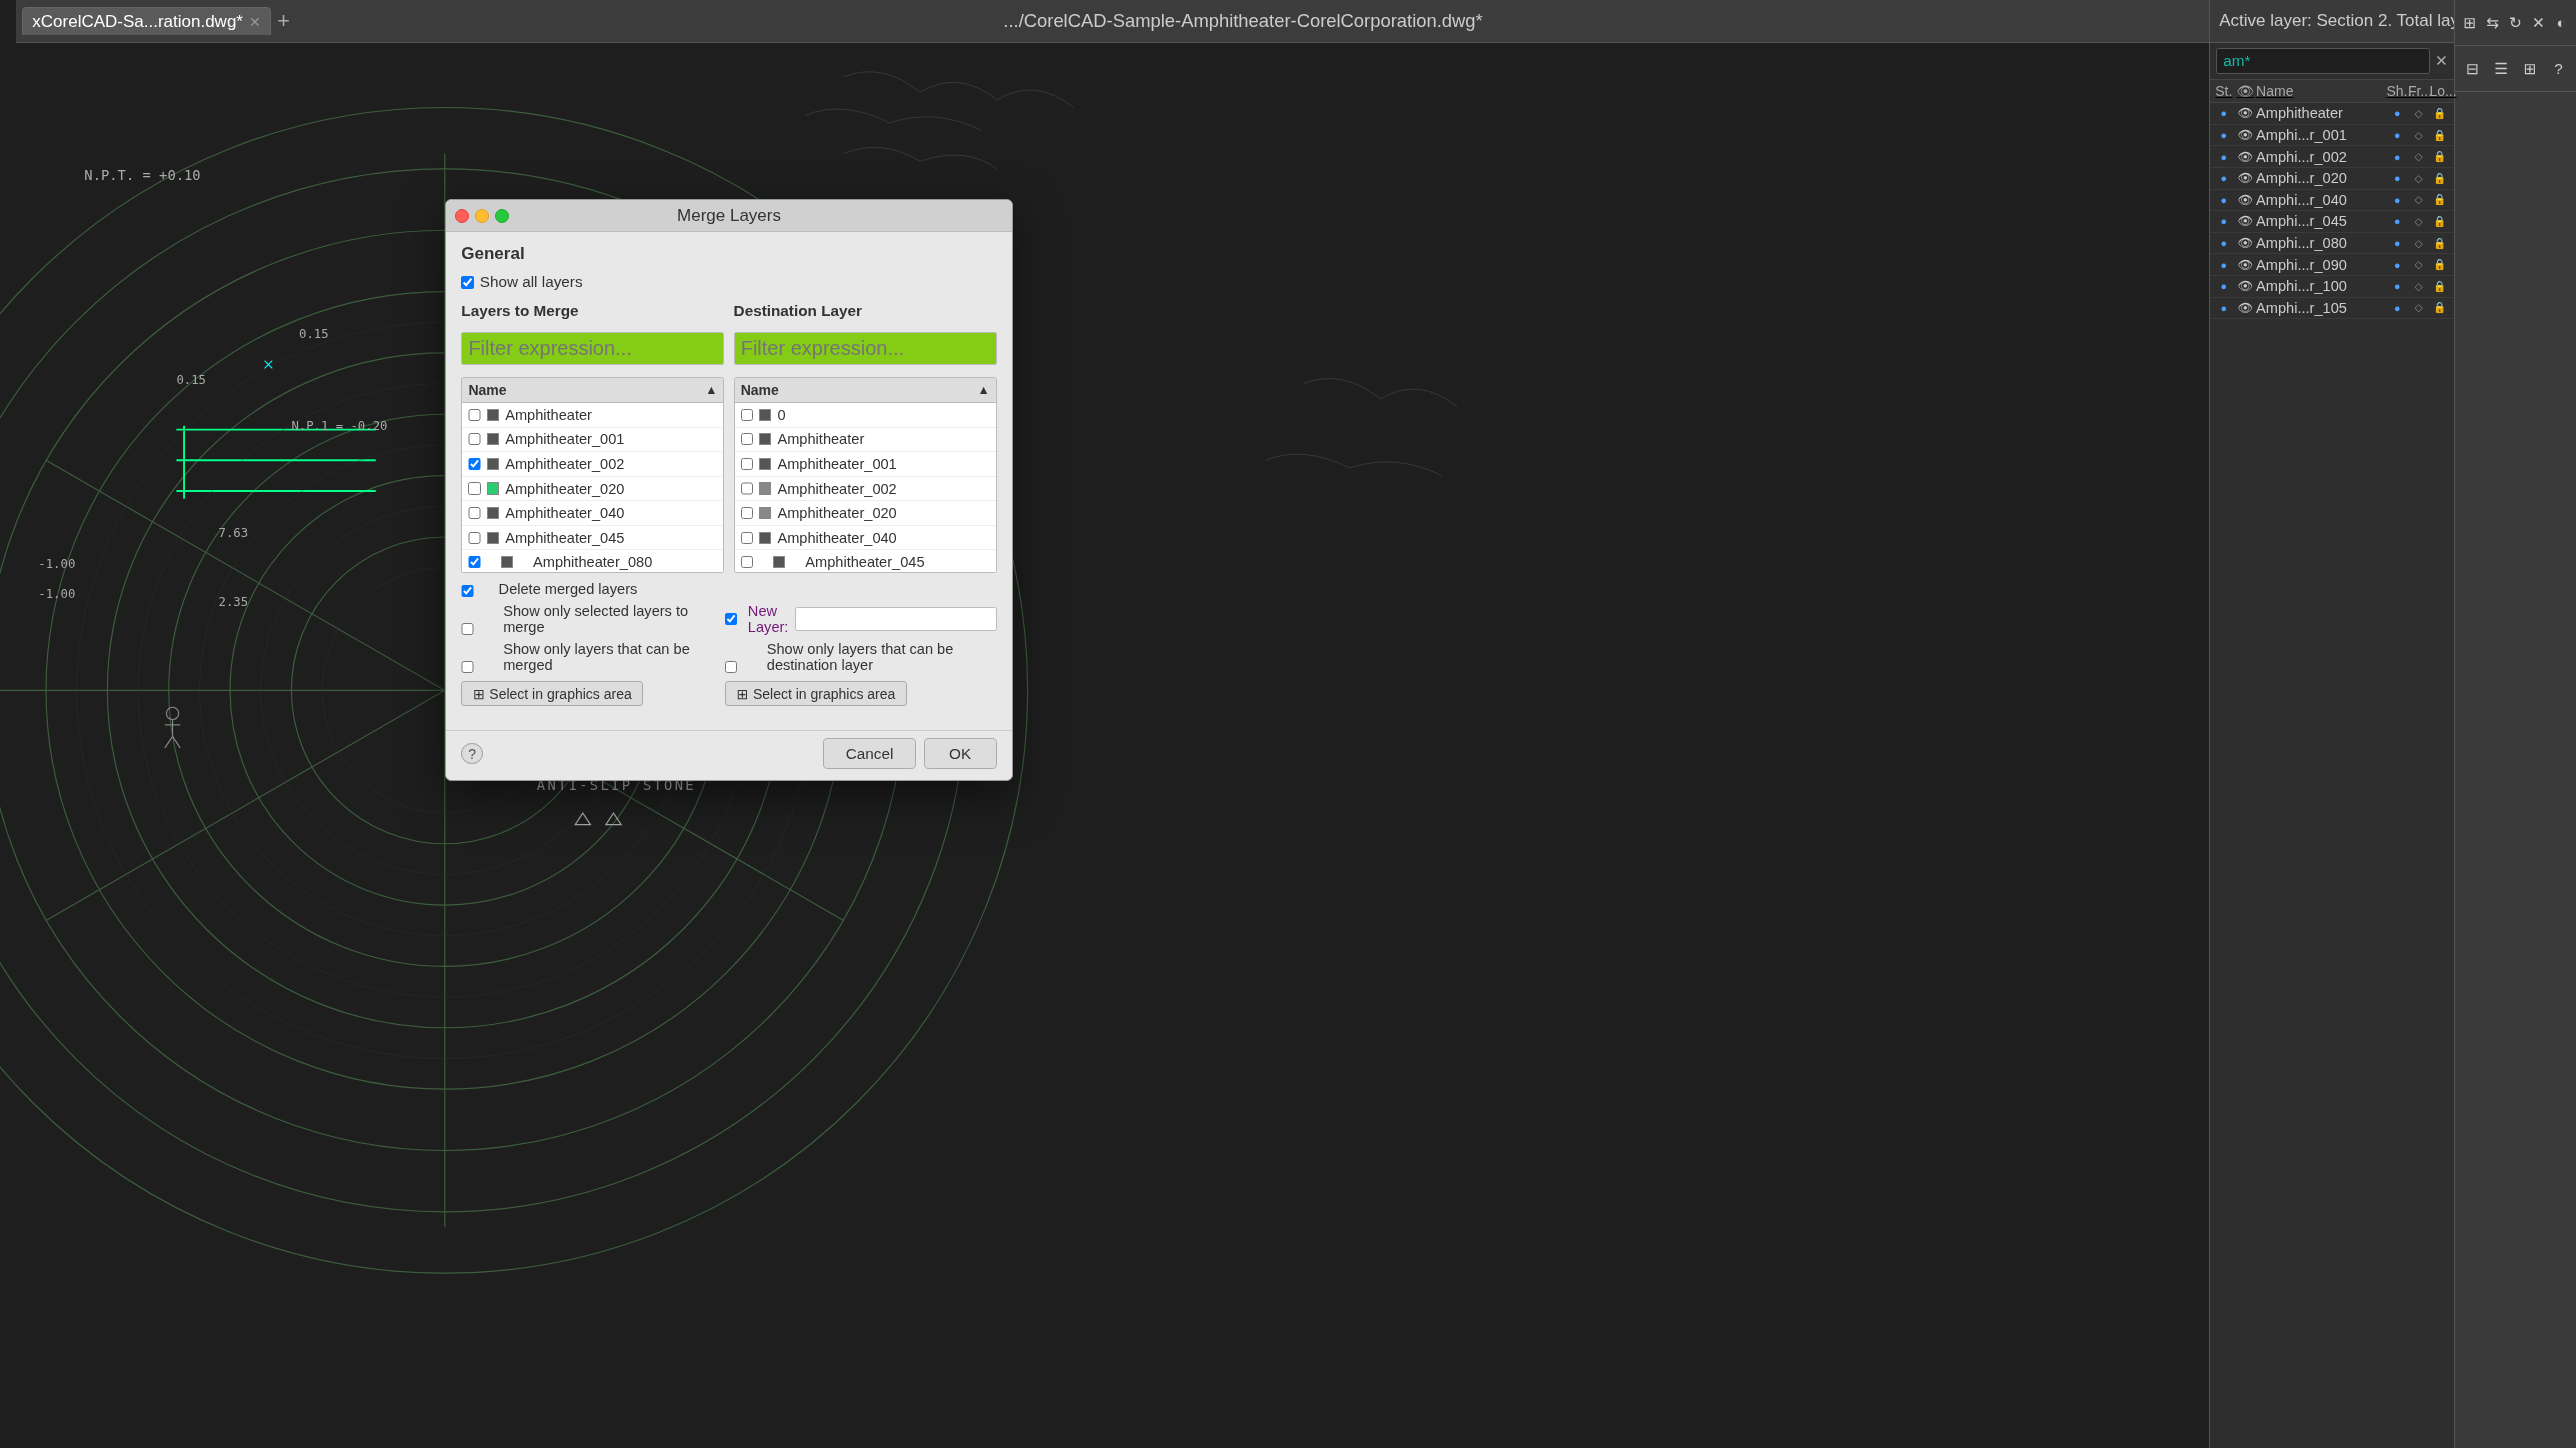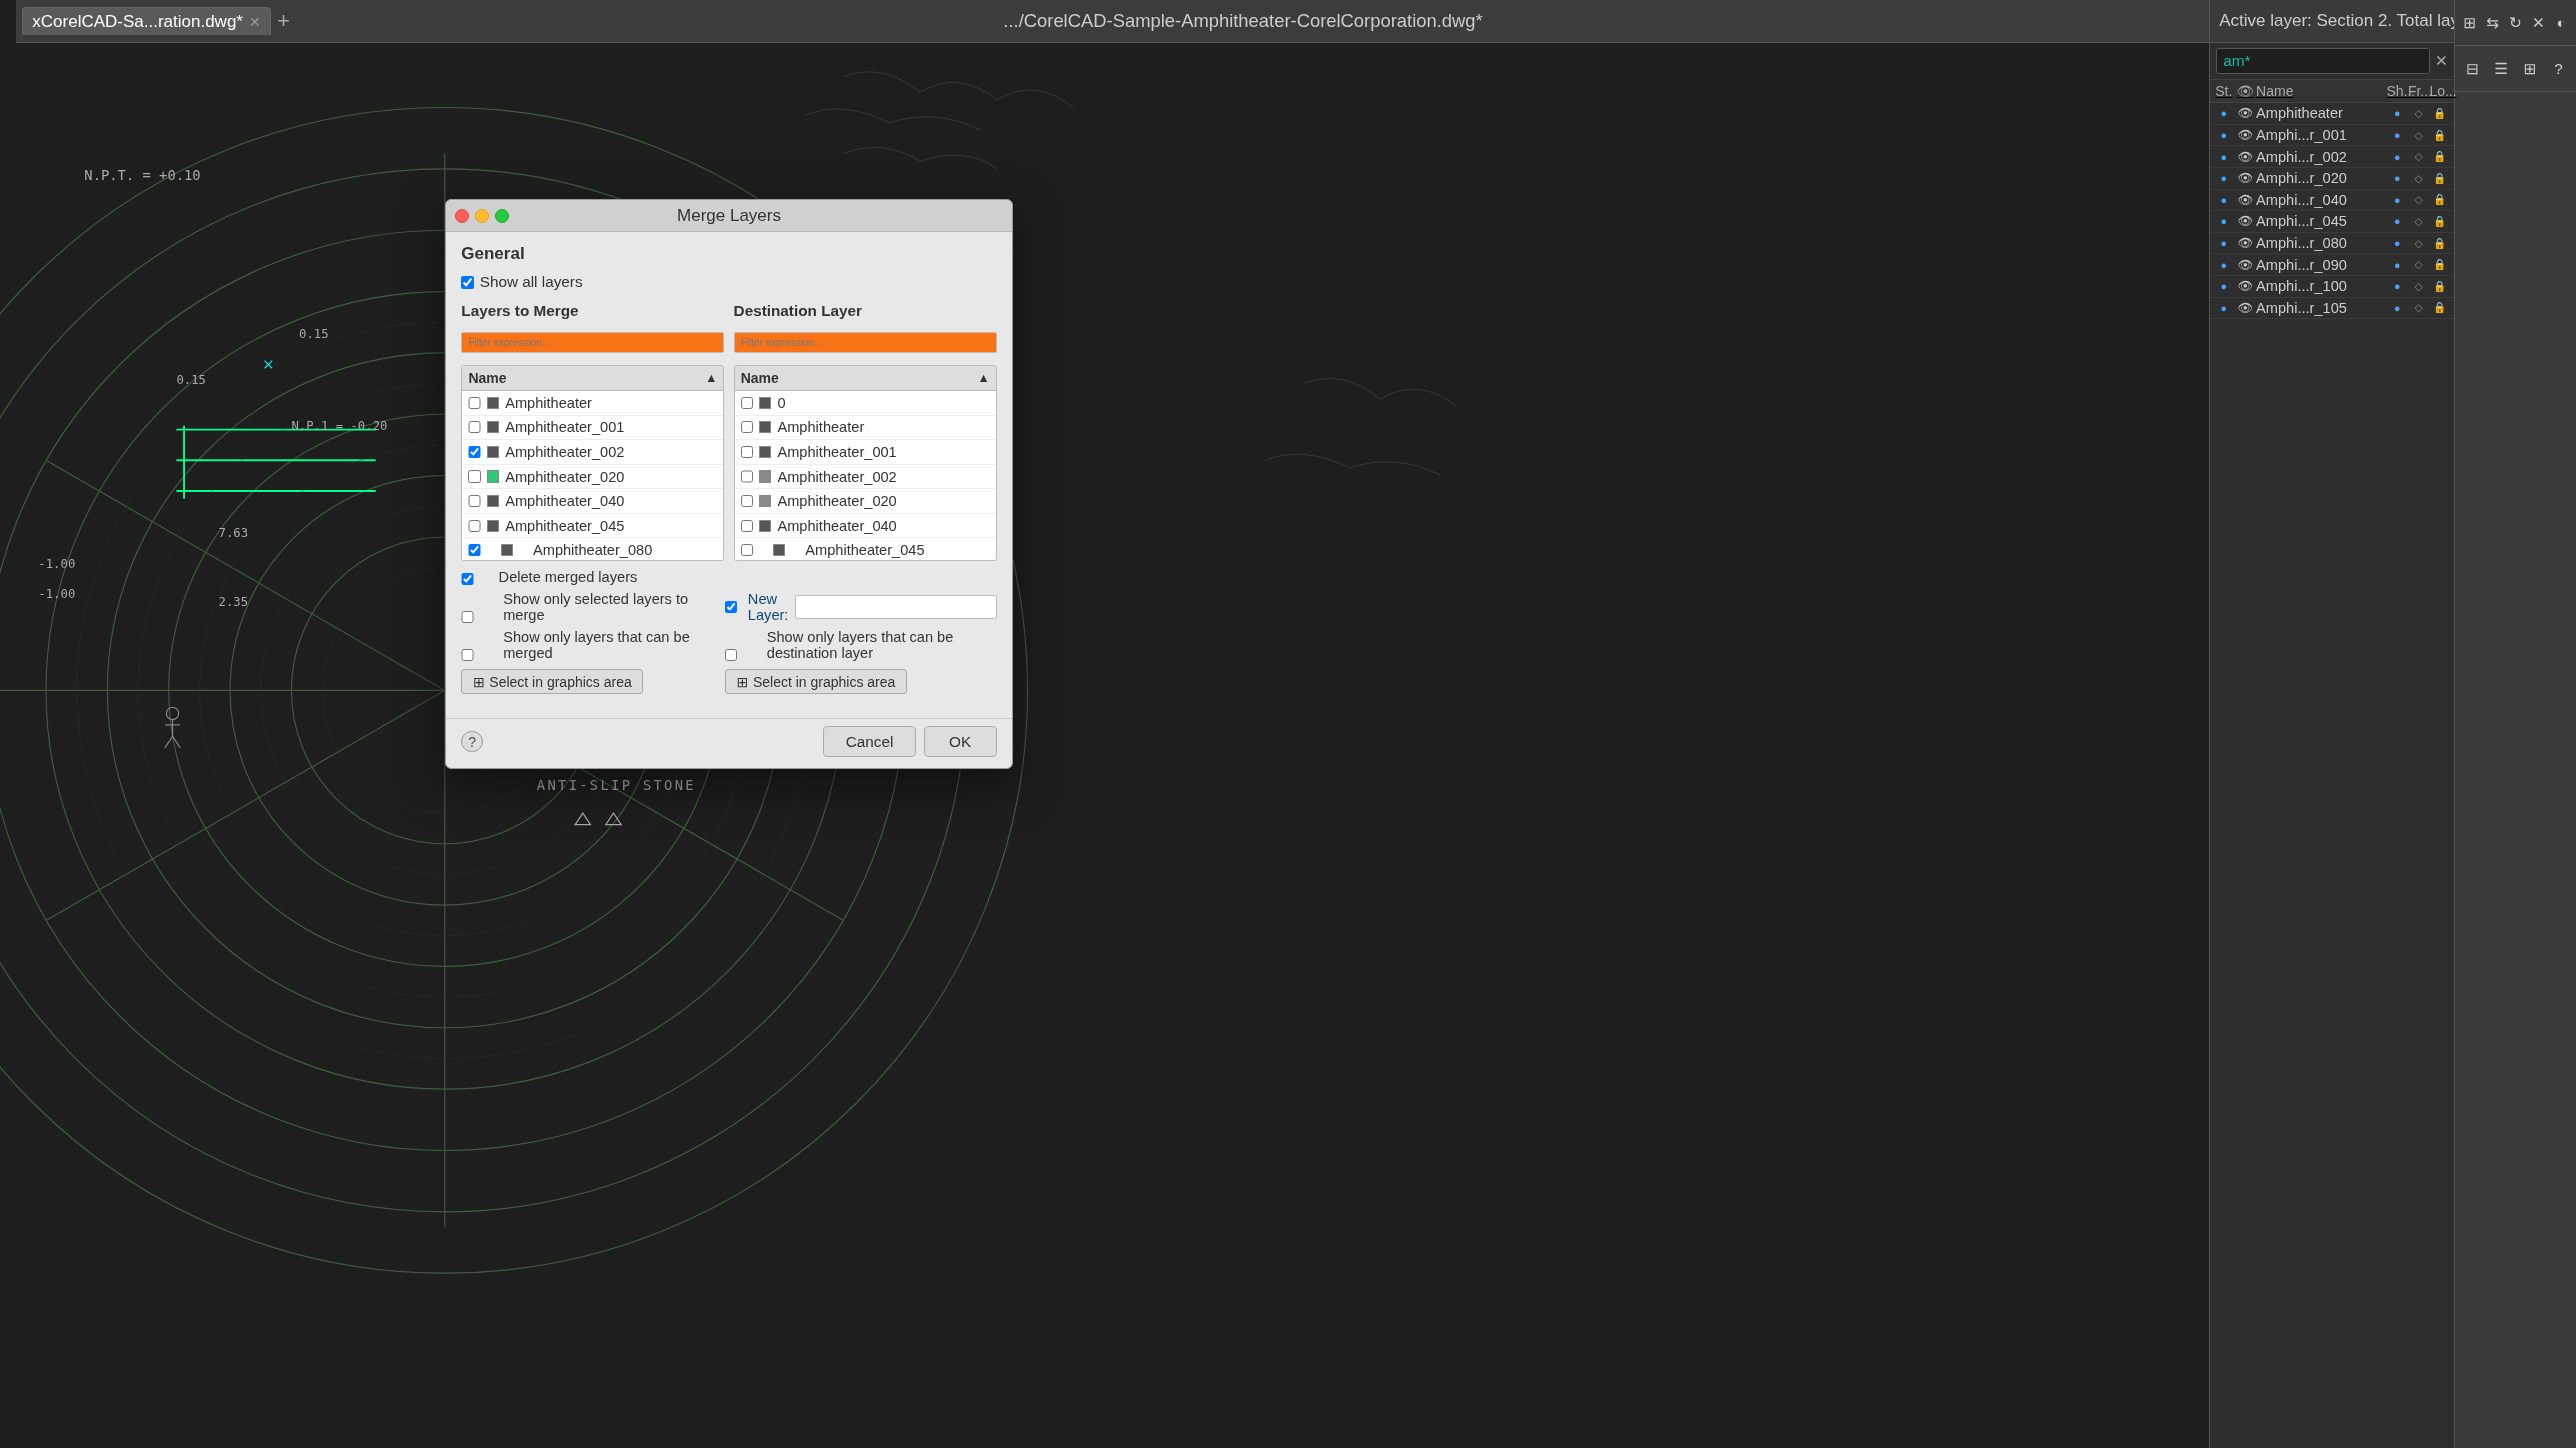--- a/index.html
+++ b/index.html
@@ -144,22 +144,22 @@
     .show-all-row label { font-size: 15.3px; color: #333; }
 
     .two-col {
       display: grid; grid-template-columns: 1fr 1fr; gap: 9.2px;
       margin-bottom: 7.7px;
     }
     .col-header {
       font-size: 15.3px; color: #333; font-weight: 600; margin-bottom: 4.6px;
     }
     .filter-input {
-      width: 100%; padding: 3.8px 6.1px; font-size: 10px;
-      border: 0.8px solid #bbb; background: #f97316; border-radius: 2.3px;
+      width: 100%; padding: 3.8px 6.1px; font-size: 20px;
+      border: 0.8px solid #bbb; background: #84cc16; border-radius: 2.3px;
       color: #333; margin-bottom: 4.6px;
     }
     .list-container {
       border: 0.8px solid #bbb; border-radius: 2.3px; background: #fff;
       overflow-y: auto; max-height: 196px;
     }
     .list-header-row {
       display: flex; align-items: center; justify-content: space-between;
       padding: 3.8px 6.1px; background: #ddd; border-bottom: 0.8px solid #bbb;
     }
@@ -575,21 +575,21 @@
         </div>
         <button class="select-graphics-btn">
           <span>⊞</span>
           <span>Select in graphics area</span>
         </button>
       </div>
 
       <div>
         <div class="new-layer-row" style="margin-bottom:6.1px;">
           <input type="checkbox" id="newLayer" checked="" style="">
-          <label for="newLayer" style="font-size:14.6px;color:#0c4a6e;margin-left:4.6px;">New Layer:</label>
+          <label for="newLayer" style="font-size:14.6px;color:#701a75;margin-left:4.6px;">New Layer:</label>
           <input type="text" class="new-layer-input" value="" style="">
         </div>
         <div class="bottom-row" style="margin-bottom:7.7px;">
           <input type="checkbox" id="showDest" style="">
           <label for="showDest" style="font-size:14.6px;color:#333;margin-left:4.6px;">Show only layers that can be destination layer</label>
         </div>
         <button class="select-graphics-btn">
           <span>⊞</span>
           <span>Select in graphics area</span>
         </button>

